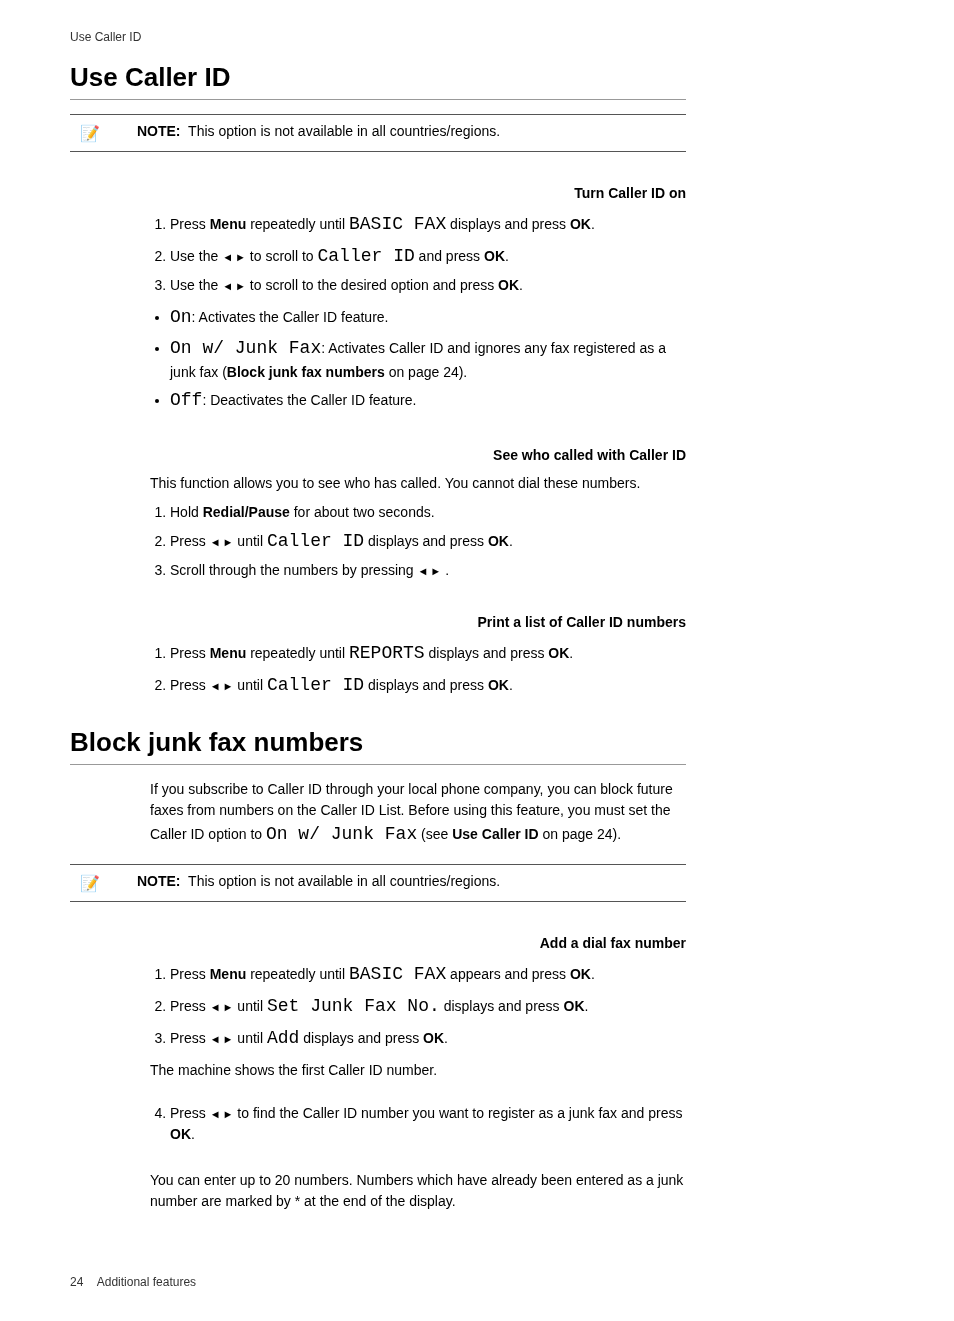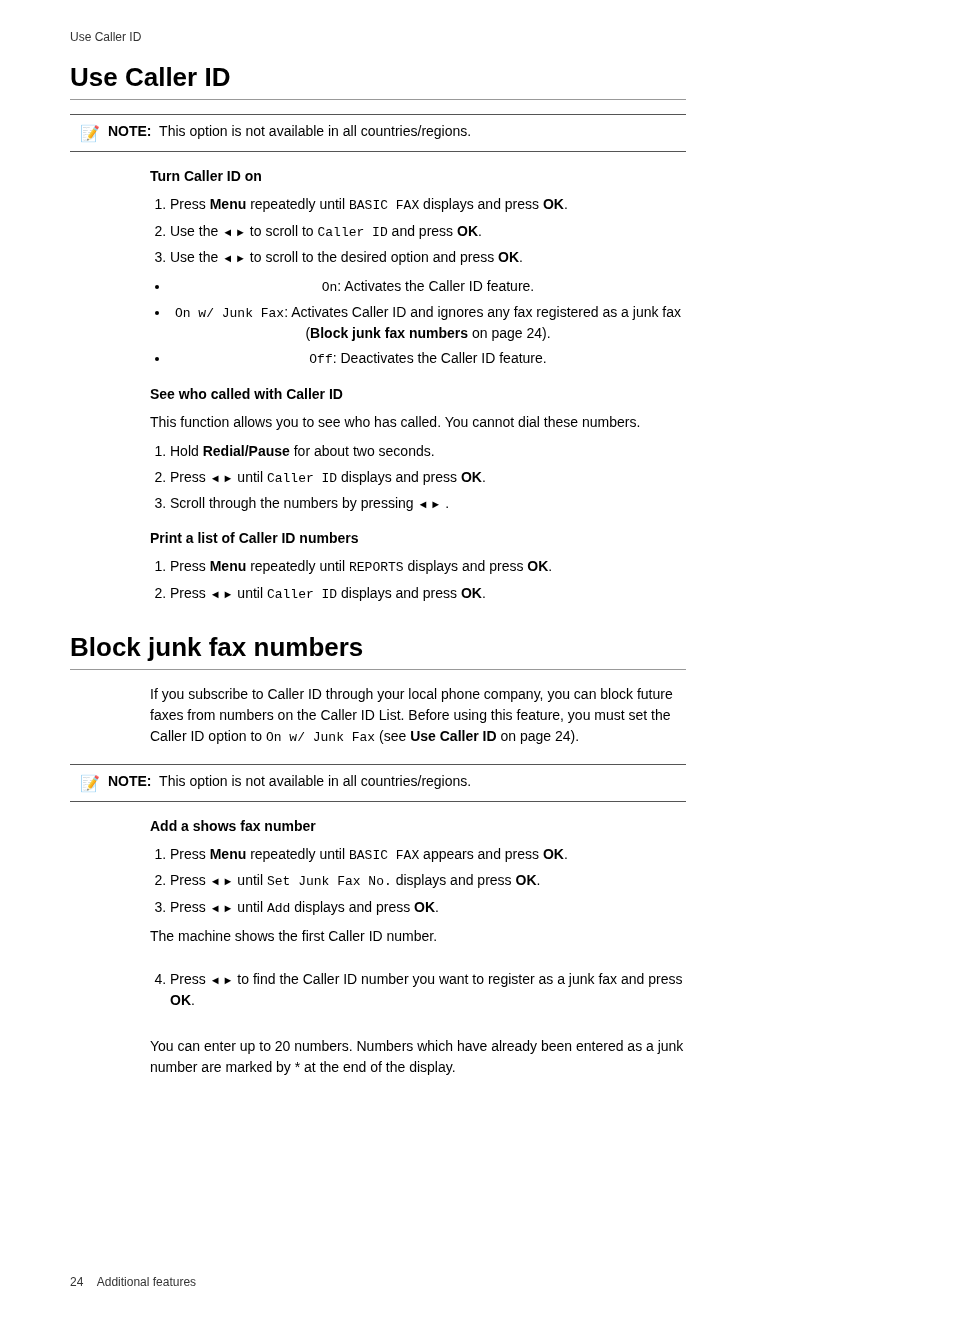--- a/index.html
+++ b/index.html
@@ -45,51 +45,52 @@
       gap: 8px;
     }
     .note-icon {
       font-size: 16px;
       margin-top: 1px;
       flex-shrink: 0;
     }
     .note-label {
       font-weight: bold;
       margin-right: 4px;
+      margin-left: 29px;
     }
     .subsection-title {
       font-size: 14px;
       font-weight: bold;
       margin-bottom: 10px;
-      margin-top: 16px;
+      margin-top: 33px;
+      text-align: right;
     }
     .content-block {
       margin-left: 80px;
     }
     ol {
       margin-left: 20px;
       margin-bottom: 8px;
     }
     ol li {
       margin-bottom: 5px;
       line-height: 1.5;
     }
     ul.bullet-list {
       list-style: disc;
       margin-left: 20px;
       margin-bottom: 8px;
     }
     ul.bullet-list li {
       margin-bottom: 4px;
       line-height: 1.5;
-      text-align: center;
     }
     code, .mono {
       font-family: "Courier New", Courier, monospace;
-      font-size: 13px;
+      font-size: 18px;
     }
     strong {
       font-weight: bold;
     }
     .arrow-pair { display: inline-flex; gap: 2px; vertical-align: middle; }
     .arrow-pair span { font-size: 11px; }
     h1.block-title {
       font-size: 26px;
       font-weight: bold;
       border-bottom: 1px solid #999;
@@ -178,21 +179,21 @@
   <div class="intro-text">
     If you subscribe to Caller ID through your local phone company, you can block future faxes from numbers on the Caller ID List. Before using this feature, you must set the Caller ID option to <span class="mono">On w/ Junk Fax</span> (see <strong>Use Caller ID</strong> on page 24).
   </div>
 
   <div class="note-box note-wrapper">
     <span class="note-icon">📝</span>
     <span><span class="note-label">NOTE:</span> This option is not available in all countries/regions.</span>
   </div>
 
   <div class="content-block">
-    <div class="subsection-title">Add a shows fax number</div>
+    <div class="subsection-title">Add a dial fax number</div>
     <ol>
       <li>Press <strong>Menu</strong> repeatedly until <span class="mono">BASIC FAX</span> appears and press <strong>OK</strong>.</li>
       <li>Press <span class="arrow-pair">
             <span>◄</span>
             <span>►</span>
           </span> until <span class="mono">Set Junk Fax No.</span> displays and press <strong>OK</strong>.</li>
       <li>Press <span class="arrow-pair">
             <span>◄</span>
             <span>►</span>
           </span> until <span class="mono">Add</span> displays and press <strong>OK</strong>.</li>

